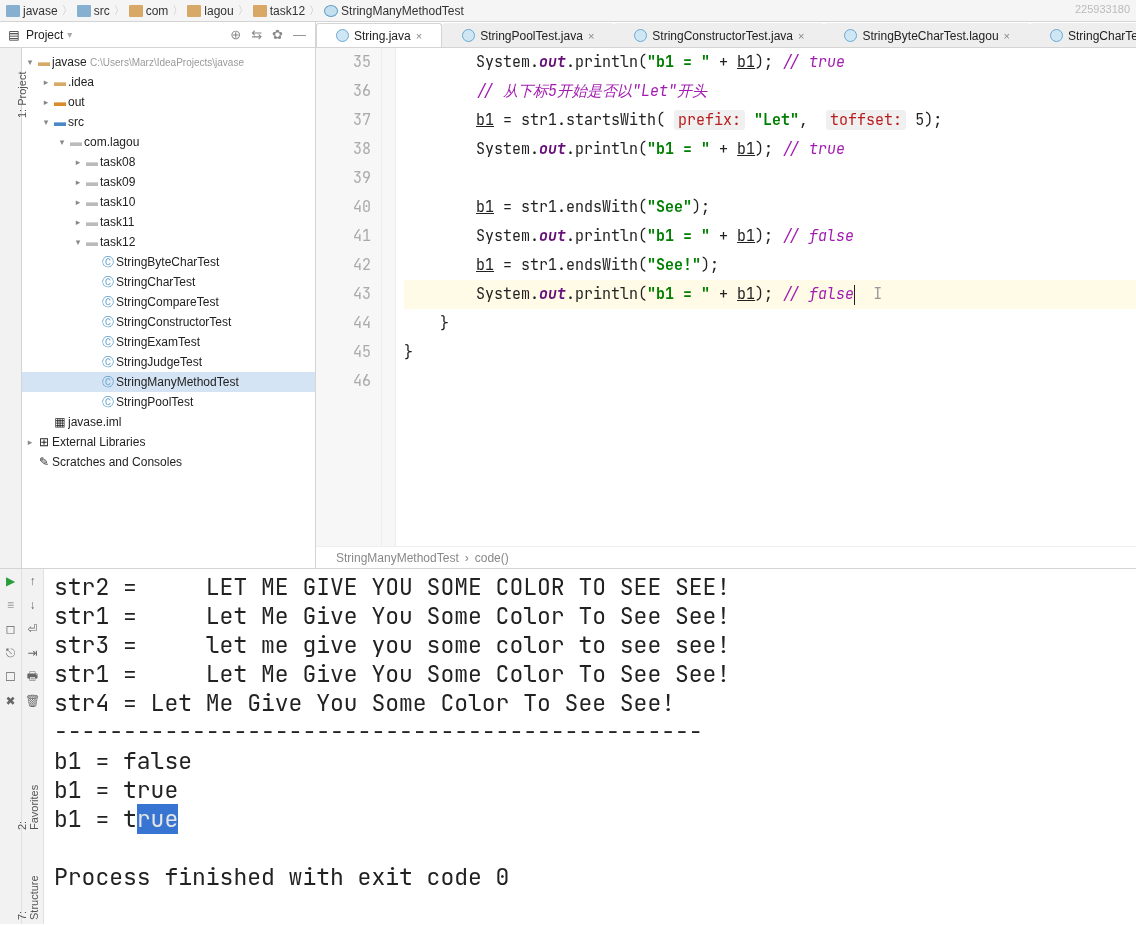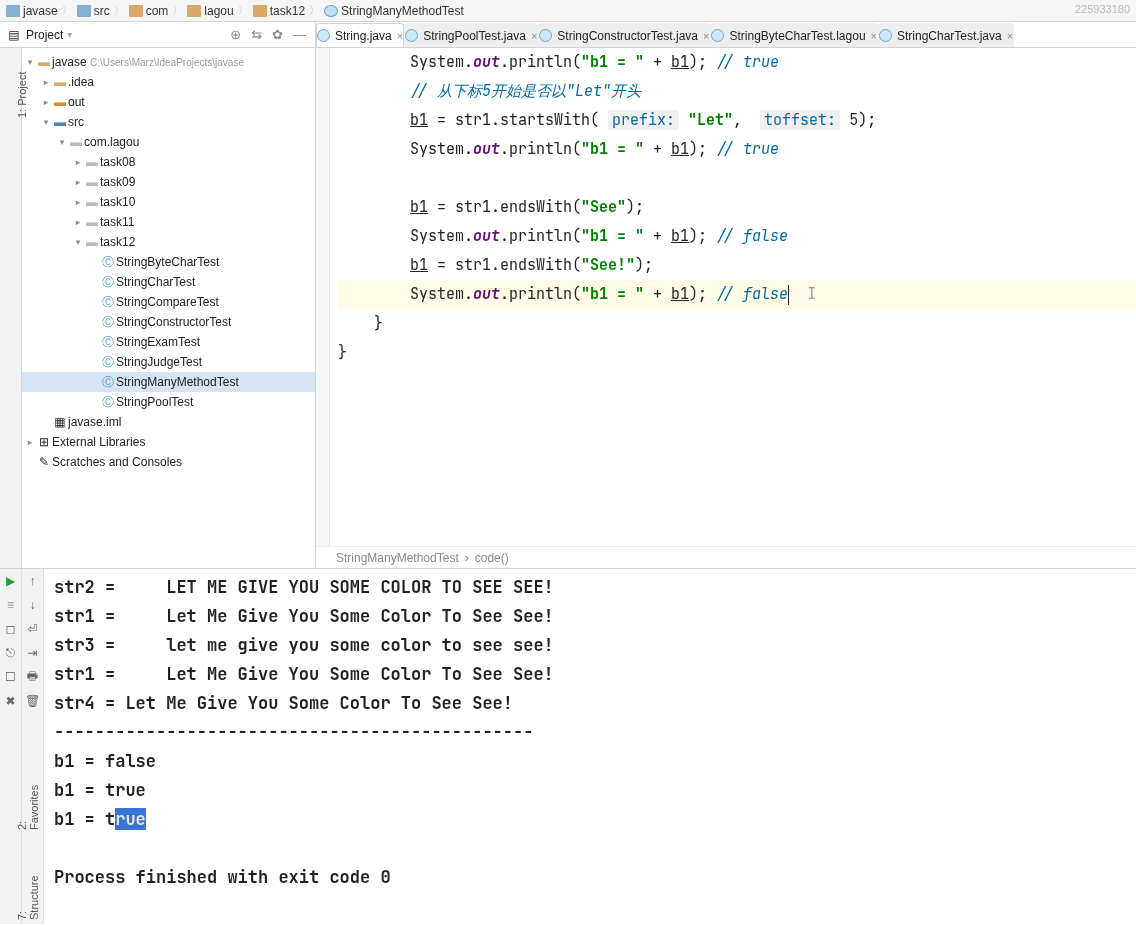--- a/index.html
+++ b/index.html
@@ -9,21 +9,21 @@
 .breadcrumb .bc-sep { color: #bbb; font-size: 11px; }
 .bc-icon { width: 14px; height: 12px; background: #87afd0; border-radius: 1px; display: inline-block; }
 .bc-icon.folder { background: #d7a866; }
 .bc-icon.class { background: #c4e0ef; border-radius: 50%; border: 1px solid #5c9dca; }
 .ts { position: absolute; right: 6px; top: 3px; color: #bbb; font-size: 11px; }
 .topbar { display: flex; height: 26px; border-bottom: 1px solid #d4d4d4; }
 .left-panel-header { width: 316px; display: flex; align-items: center; padding: 0 6px; border-right: 1px solid #d4d4d4; gap:4px; }
 .left-panel-header .title { flex: 1; display:flex; align-items:center; gap:4px;}
 .left-panel-header .ph-icon { color: #888; font-size: 13px; cursor: pointer; padding:0 3px;}
 .tabs { flex: 1; display: flex; align-items: flex-end; overflow: hidden;}
-.tab { height: 24px; padding: 0 0; display: flex; align-items: center; gap: 5px; border: 1px solid transparent; border-bottom: none; border-radius: 3px 3px 0 0; cursor: pointer; white-space:nowrap; }
+.tab { height: 24px; padding: 0 19px; display: flex; align-items: center; gap: 5px; border: 1px solid transparent; border-bottom: none; border-radius: 3px 3px 0 0; cursor: pointer; white-space:nowrap; }
 .tab.active { background: #fff; border-color: #d4d4d4; }
 .tab.inactive { background: #eee; }
 .tab .tab-close { color: #888; font-size: 11px; }
 .tab .tab-icon { width: 13px; height: 13px; background:#cfe7f5; border:1px solid #6aa8d3; border-radius:50%; display:inline-block;}
 .main-row { display: flex; height: 520px; }
 .side-vert { width: 22px; background: #f2f2f2; border-right: 1px solid #d4d4d4; position: relative; }
 .side-vert .vlabel { position: absolute; transform: rotate(-90deg); transform-origin: left top; white-space: nowrap; font-size: 11px; color: #555; left:16px;}
 .side-vert .vlabel.v1 { top: 70px; }
 .proj-tree { width: 294px; border-right: 1px solid #d4d4d4; overflow: auto; padding: 4px 0; background:#fff;}
 .tree-item { display: flex; align-items: center; height: 20px; cursor: pointer; padding-right:4px; }
@@ -36,34 +36,34 @@
 .tree-label { flex: 1; white-space: nowrap; overflow: hidden; text-overflow: ellipsis; }
 .tree-path { color: #999; font-size: 10px;}
 .indent-1{padding-left:18px}.indent-2{padding-left:34px}.indent-3{padding-left:50px}.indent-4{padding-left:66px}.indent-0{padding-left:2px}
 .editor-col { flex: 1; display: flex; flex-direction: column; min-width:0;}
 .editor { flex: 1; display: flex; font-family: "JetBrains Mono","Consolas",monospace; font-size: 15px; line-height: 29px; overflow: hidden;}
 .editor .gutter { width: 66px; background: #f7f7f7; border-right: 1px solid #eee; color: #aaa; text-align: right; padding-right: 10px;}
 .editor .gcol { width:14px; background:#f7f7f7; border-right:1px solid #eaeaea;}
 .editor .code { flex:1; white-space: pre; padding-left: 8px; overflow:hidden; }
 .code .kw{font-style:italic; color:#660e7a; font-weight:600;}
 .code .str{color:#008000; font-weight:600;}
-.code .cm{color:#0369a1; font-style:italic;}
-.code .hint{color:#0369a1; background:#f0f0f0; border-radius:3px; padding:0 4px;}
+.code .cm{color:#a21caf; font-style:italic;}
+.code .hint{color:#b91c1c; background:#f0f0f0; border-radius:3px; padding:0 4px;}
 .code .ul{text-decoration: underline;}
 .line.hl{ background:#fffbe6; }
 .nav-trace { height:22px; border-top:1px solid #eee; display:flex; align-items:center; color:#888; padding-left:20px; gap:6px; font-size:12px;}
 .run-panel { border-top:1px solid #d4d4d4; display:flex; flex-direction:column; height:356px;}
 .run-header{ height:22px; display:flex; align-items:center; padding:0 6px; background:#f5f5f5; border-bottom:1px solid #e0e0e0; gap:6px;}
 .run-header .rtab{ padding:0 6px; border:1px solid transparent; border-radius:3px 3px 0 0;}
 .run-body{ flex:1; display:flex;}
 .run-side{ width:22px; background:#f2f2f2; border-right:1px solid #e0e0e0; display:flex; flex-direction:column; align-items:center; padding-top:4px; gap:8px;}
 .run-side2{ width:22px; background:#f2f2f2; border-right:1px solid #e0e0e0; display:flex; flex-direction:column; align-items:center; padding-top:4px; gap:8px;}
 .run-icon{ width:16px; height:16px; display:flex; align-items:center; justify-content:center; color:#666; cursor:pointer;}
 .run-icon.play{ color:#2a9d3b;}
-.console{ flex:1; font-family: "JetBrains Mono","Consolas",monospace; font-size:17px; line-height:29px; white-space:pre; padding:4px 10px; color:#222; font-weight:700;}
+.console{ flex:1; font-family: "JetBrains Mono","Consolas",monospace; font-size:23px; line-height:29px; white-space:pre; padding:4px 10px; color:#222; font-weight:400;}
 .console .sel{ background:#3874d1; color:#e5e5e5;}
 .cursor-beam { display:inline-block; width:1px; height:20px; background:#222; vertical-align:middle; }
 </style>
 </head>
 <body>
 
 <div class="breadcrumb">
   <span class="bc-item">
       <span class="bc-icon "></span>
       <span>javase</span>
@@ -246,20 +246,34 @@
       </div>
       <div class="tree-item indent-0">
         <span class="tree-toggle"></span>
         <span class="tree-icon ">✎</span>
         <span class="tree-label">Scratches and Consoles</span>
       </div>
     </div>
 
   <div class="editor-col">
     <div class="editor">
+       <div class="gutter" id="gutter">
+          <div>35</div>
+          <div>36</div>
+          <div>37</div>
+          <div>38</div>
+          <div>39</div>
+          <div>40</div>
+          <div>41</div>
+          <div>42</div>
+          <div>43</div>
+          <div>44</div>
+          <div>45</div>
+          <div>46</div>
+        </div>
        <div class="gcol"></div>
        <div class="code" id="code"><div class="line">        System.<span class="kw">out</span>.println(<span class="str">"b1 = "</span> + <span class="ul">b1</span>); <span class="cm">// true</span></div><div class="line">        <span class="cm">// 从下标5开始是否以"Let"开头</span></div><div class="line">        <span class="ul">b1</span> = str1.startsWith( <span class="hint">prefix:</span> <span class="str">"Let"</span>,  <span class="hint">toffset:</span> 5);</div><div class="line">        System.<span class="kw">out</span>.println(<span class="str">"b1 = "</span> + <span class="ul">b1</span>); <span class="cm">// true</span></div><div class="line">&nbsp;</div><div class="line">        <span class="ul">b1</span> = str1.endsWith(<span class="str">"See"</span>);</div><div class="line">        System.<span class="kw">out</span>.println(<span class="str">"b1 = "</span> + <span class="ul">b1</span>); <span class="cm">// false</span></div><div class="line">        <span class="ul">b1</span> = str1.endsWith(<span class="str">"See!"</span>);</div><div class="line hl">        System.<span class="kw">out</span>.println(<span class="str">"b1 = "</span> + <span class="ul">b1</span>); <span class="cm">// false</span><span class="cursor-beam"></span>  <span style="color:#999">I</span></div><div class="line">    }</div><div class="line">}</div><div class="line">&nbsp;</div></div>
     </div>
     <div class="nav-trace">
        <span>StringManyMethodTest</span>
        <span>›</span>
        <span>code()</span>
     </div>
   </div>
 </div>

